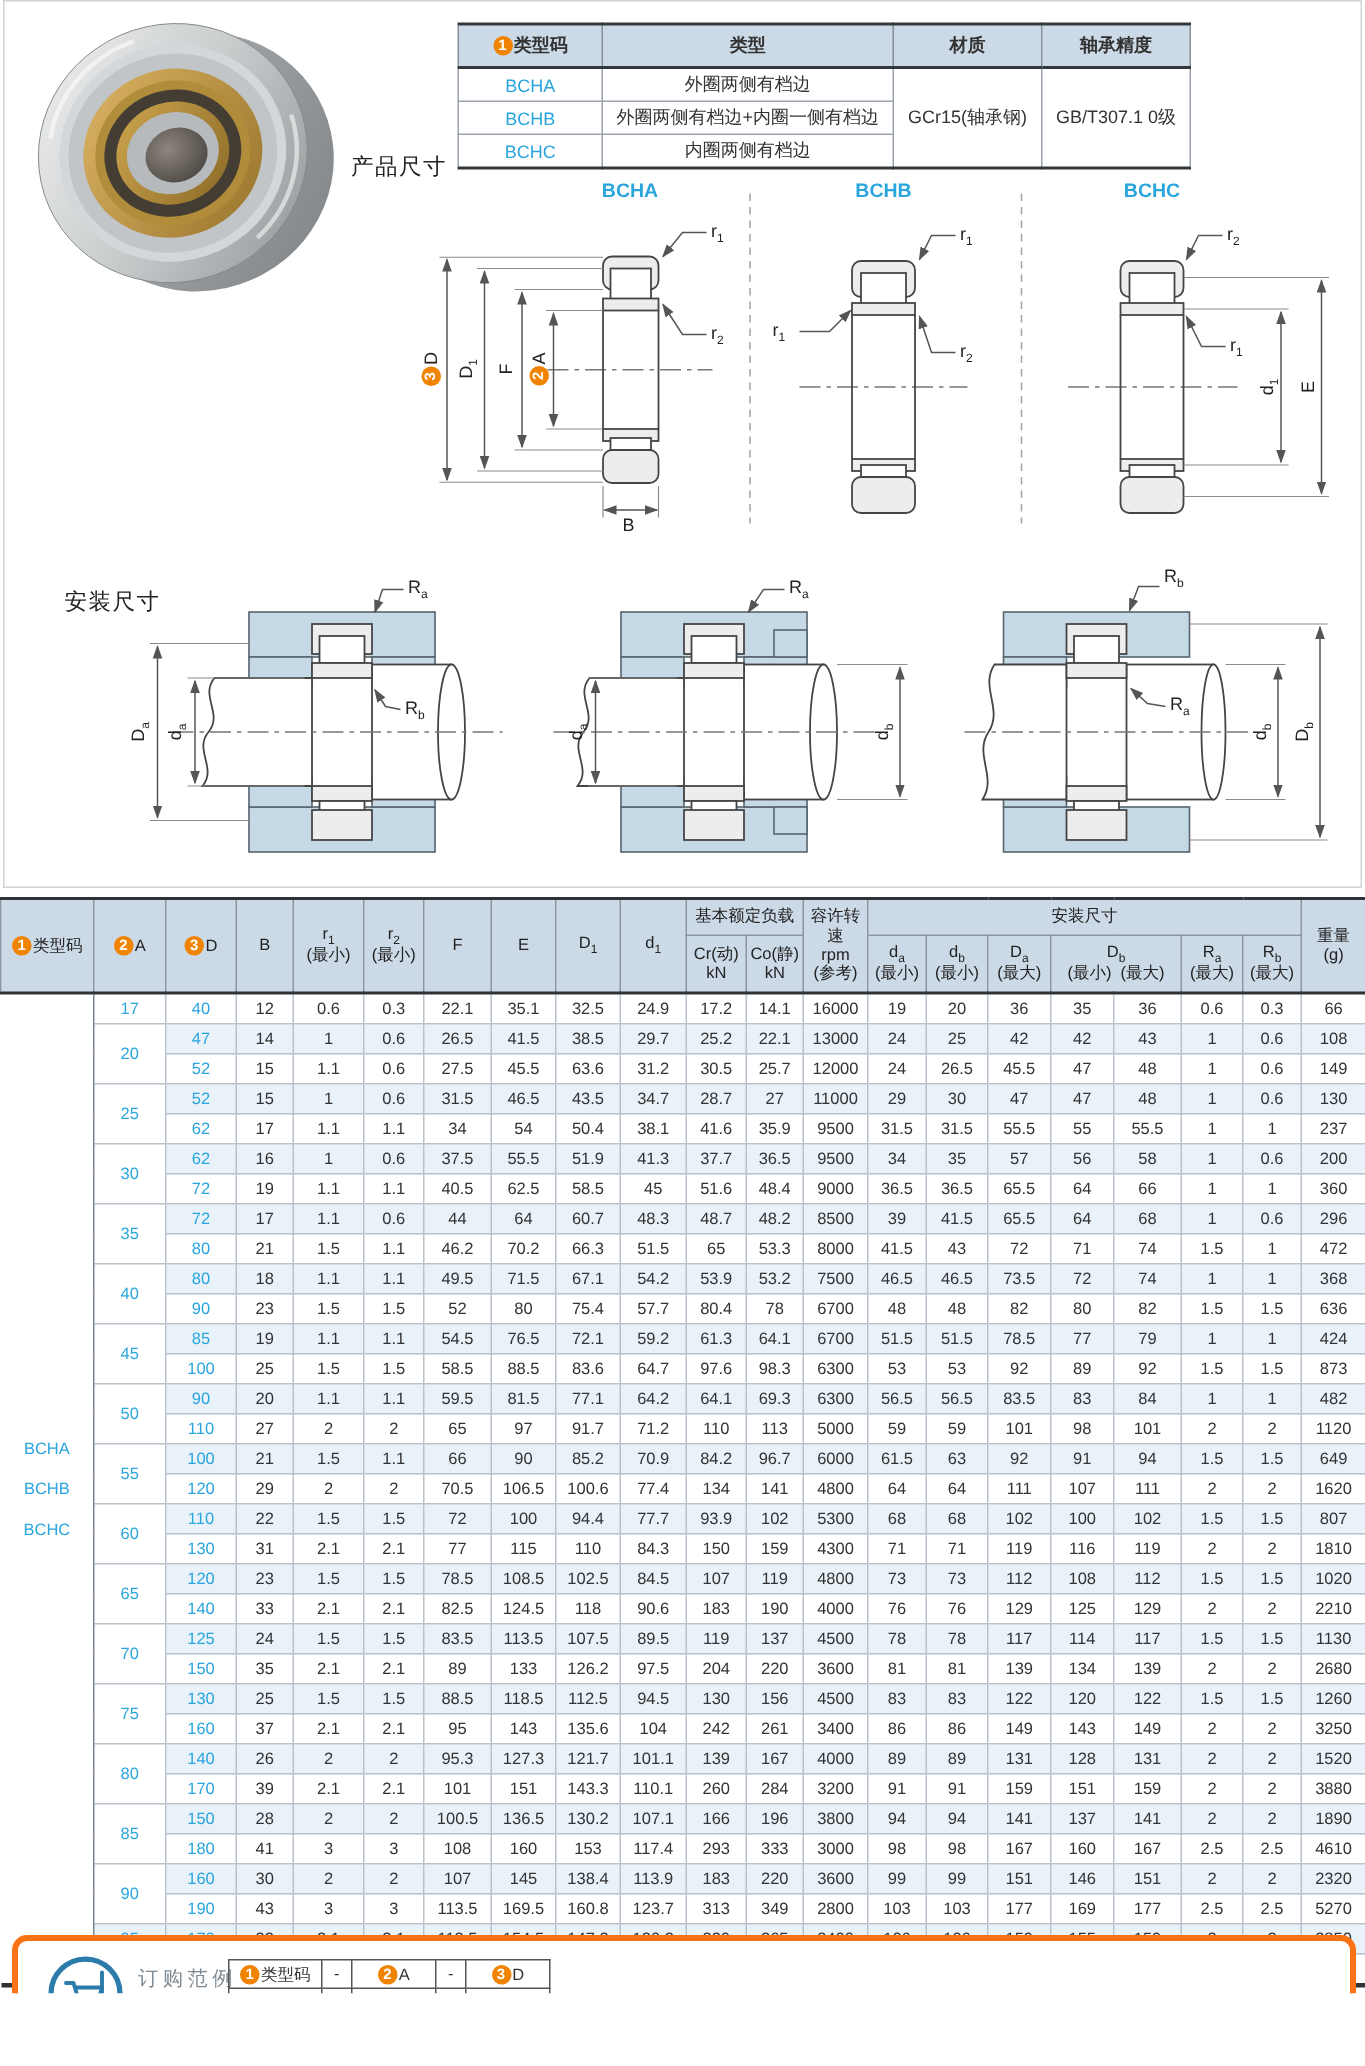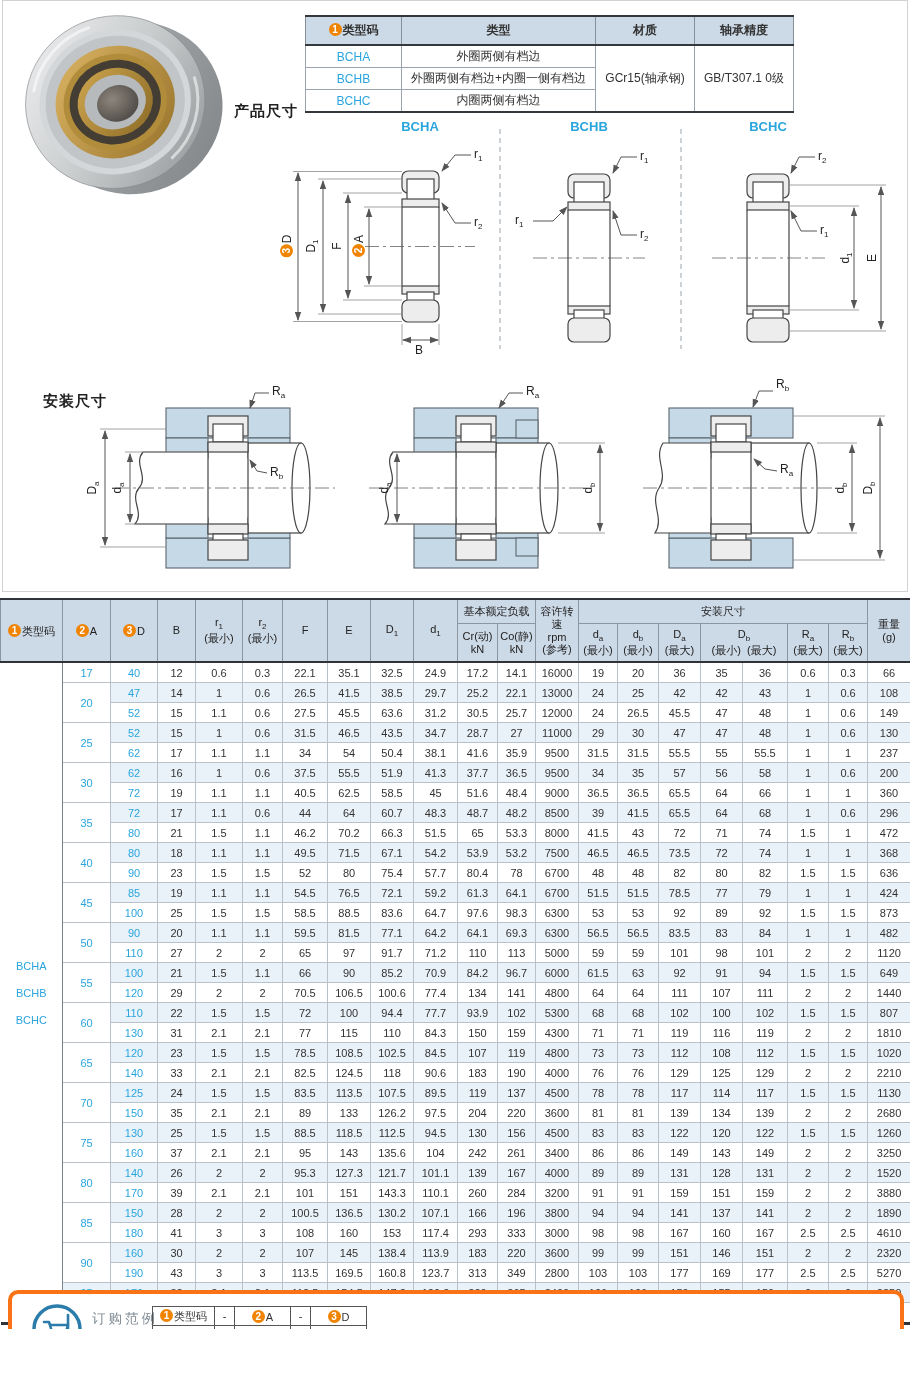--- a/index.html
+++ b/index.html
@@ -12,21 +12,21 @@
   
   #topbox{position:absolute;left:2px;top:0;width:904px;height:590px;border:1px solid #cfd3d6;}
   
   #typetable{position:absolute;left:302px;top:14px;border-collapse:collapse;table-layout:fixed;
              border-top:2px solid #33383c;border-bottom:2px solid #33383c;font-size:12px;}
   #typetable th{background:#ccd9e6;border:1px solid #858f98;border-bottom:2px solid #33383c;
                 font-weight:bold;height:27px;padding:0 2px;}
   #typetable td{border:1px solid #9aa3ab;text-align:center;height:21px;padding:0 2px;}
   .code-link{color:#2aa5dd;}
   
-  .sec-head{position:absolute;font-size:15px;font-weight:bold;color:#222;letter-spacing:1px;}
+  .sec-head{position:absolute;font-size:15px;font-weight:normal;color:#222;letter-spacing:1px;}
   .draw-title{position:absolute;color:#2aa5dd;font-size:13px;font-weight:bold;transform:translateX(-50%);}
   
   .band{position:absolute;left:0;width:910px;}
   .band svg{position:absolute;left:0;top:0;}
   .ring{fill:#ededed;stroke:#454545;stroke-width:1.2;}
   .roller{fill:#fff;stroke:#454545;stroke-width:1.2;}
   .hsg{fill:#c6d9e7;stroke:#5b6770;stroke-width:1.1;}
   .shaft{fill:#fff;stroke:#454545;stroke-width:1.2;}
   .bore{stroke:#454545;stroke-width:1.2;}
   .dim{stroke:#555;stroke-width:1;}
@@ -768,21 +768,21 @@
           <td>134</td>
           <td>141</td>
           <td>4800</td>
           <td>64</td>
           <td>64</td>
           <td>111</td>
           <td>107</td>
           <td>111</td>
           <td>2</td>
           <td>2</td>
-          <td>1440</td>
+          <td>1620</td>
         </tr>
         <tr class="alt gs">
           <td class="acell merged" rowspan="2">60</td>
           <td class="dcell">110</td>
           <td>22</td>
           <td>1.5</td>
           <td>1.5</td>
           <td>72</td>
           <td>100</td>
           <td>94.4</td>

